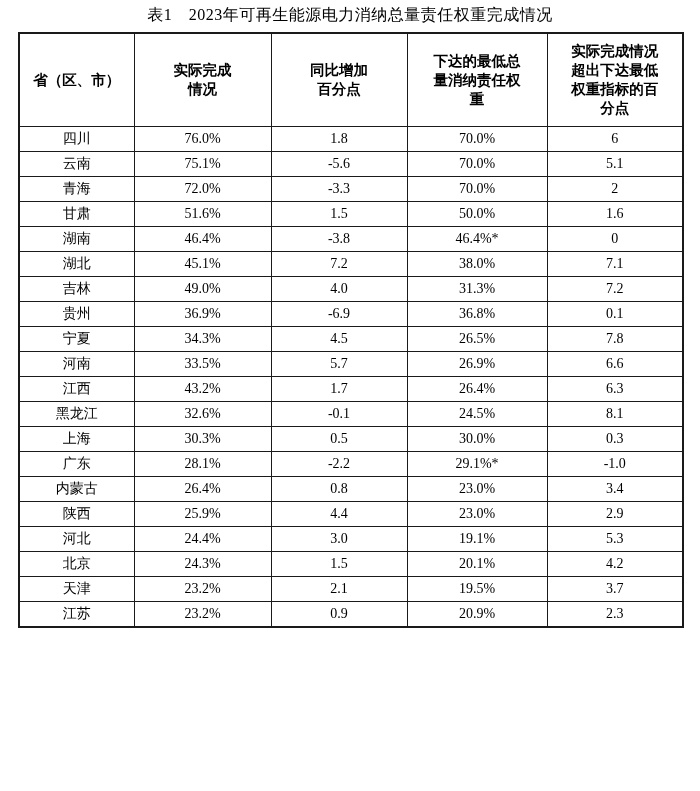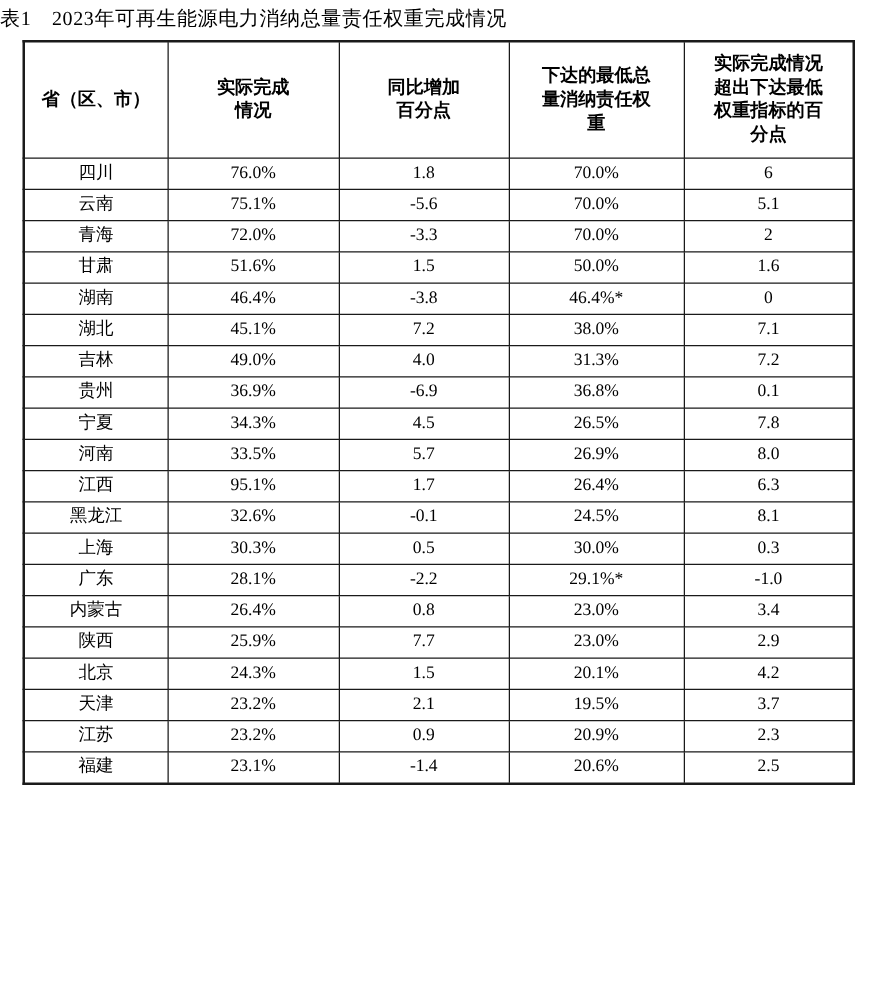--- a/index.html
+++ b/index.html
@@ -11,20 +11,21 @@
     width: 700px;
     height: 791px;
     font-family: "Liberation Serif", "DejaVu Serif", serif;
     color: #000000;
     overflow: hidden;
   }
   .doc-title {
     width: 700px;
     padding-top: 5px;
     height: 25px;
+    text-align: center;
     font-size: 16px;
     letter-spacing: 0.5px;
     white-space: nowrap;
   }
   .table-wrap {
     margin-left: 18px;
     margin-top: 2px;
     width: 664px;
   }
   table.data-table {
@@ -152,25 +153,25 @@
     <td>34.3%</td>
     <td>4.5</td>
     <td>26.5%</td>
     <td>7.8</td>
   </tr>
         <tr>
     <td>河南</td>
     <td>33.5%</td>
     <td>5.7</td>
     <td>26.9%</td>
-    <td>8.0</td>
+    <td>6.6</td>
   </tr>
         <tr>
     <td>江西</td>
-    <td>95.1%</td>
+    <td>43.2%</td>
     <td>1.7</td>
     <td>26.4%</td>
     <td>6.3</td>
   </tr>
         <tr>
     <td>黑龙江</td>
     <td>32.6%</td>
     <td>-0.1</td>
     <td>24.5%</td>
     <td>8.1</td>
@@ -192,23 +193,30 @@
         <tr>
     <td>内蒙古</td>
     <td>26.4%</td>
     <td>0.8</td>
     <td>23.0%</td>
     <td>3.4</td>
   </tr>
         <tr>
     <td>陕西</td>
     <td>25.9%</td>
-    <td>7.7</td>
+    <td>4.4</td>
     <td>23.0%</td>
     <td>2.9</td>
+  </tr>
+        <tr>
+    <td>河北</td>
+    <td>24.4%</td>
+    <td>3.0</td>
+    <td>19.1%</td>
+    <td>5.3</td>
   </tr>
         <tr>
     <td>北京</td>
     <td>24.3%</td>
     <td>1.5</td>
     <td>20.1%</td>
     <td>4.2</td>
   </tr>
         <tr>
     <td>天津</td>
@@ -217,22 +225,15 @@
     <td>19.5%</td>
     <td>3.7</td>
   </tr>
         <tr>
     <td>江苏</td>
     <td>23.2%</td>
     <td>0.9</td>
     <td>20.9%</td>
     <td>2.3</td>
   </tr>
-        <tr>
-    <td>福建</td>
-    <td>23.1%</td>
-    <td>-1.4</td>
-    <td>20.6%</td>
-    <td>2.5</td>
-  </tr>
       </tbody>
   </table>
 </div>
 
 </body></html>

